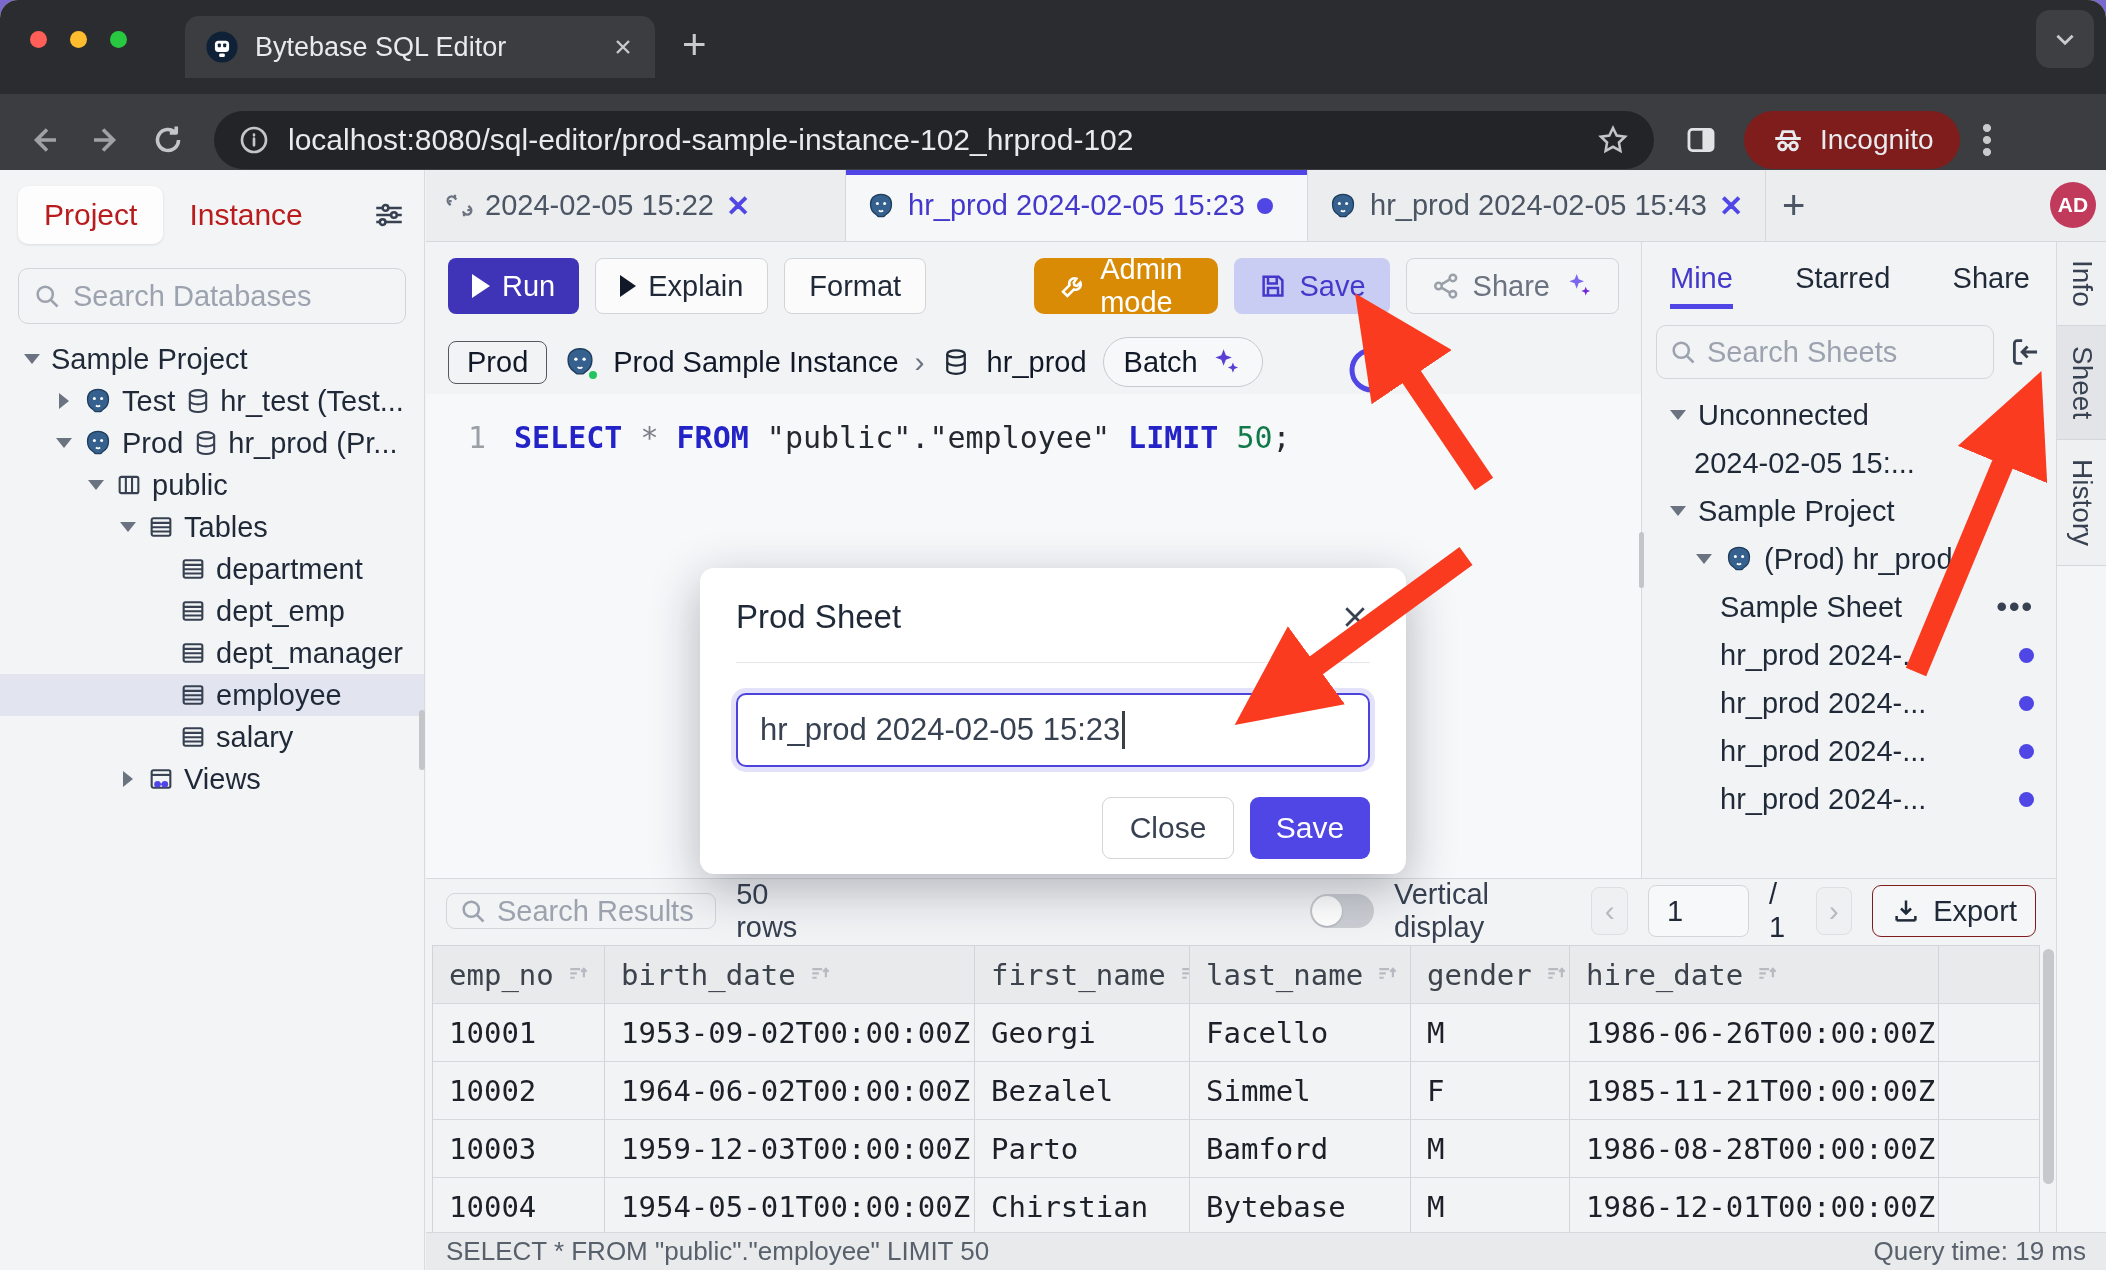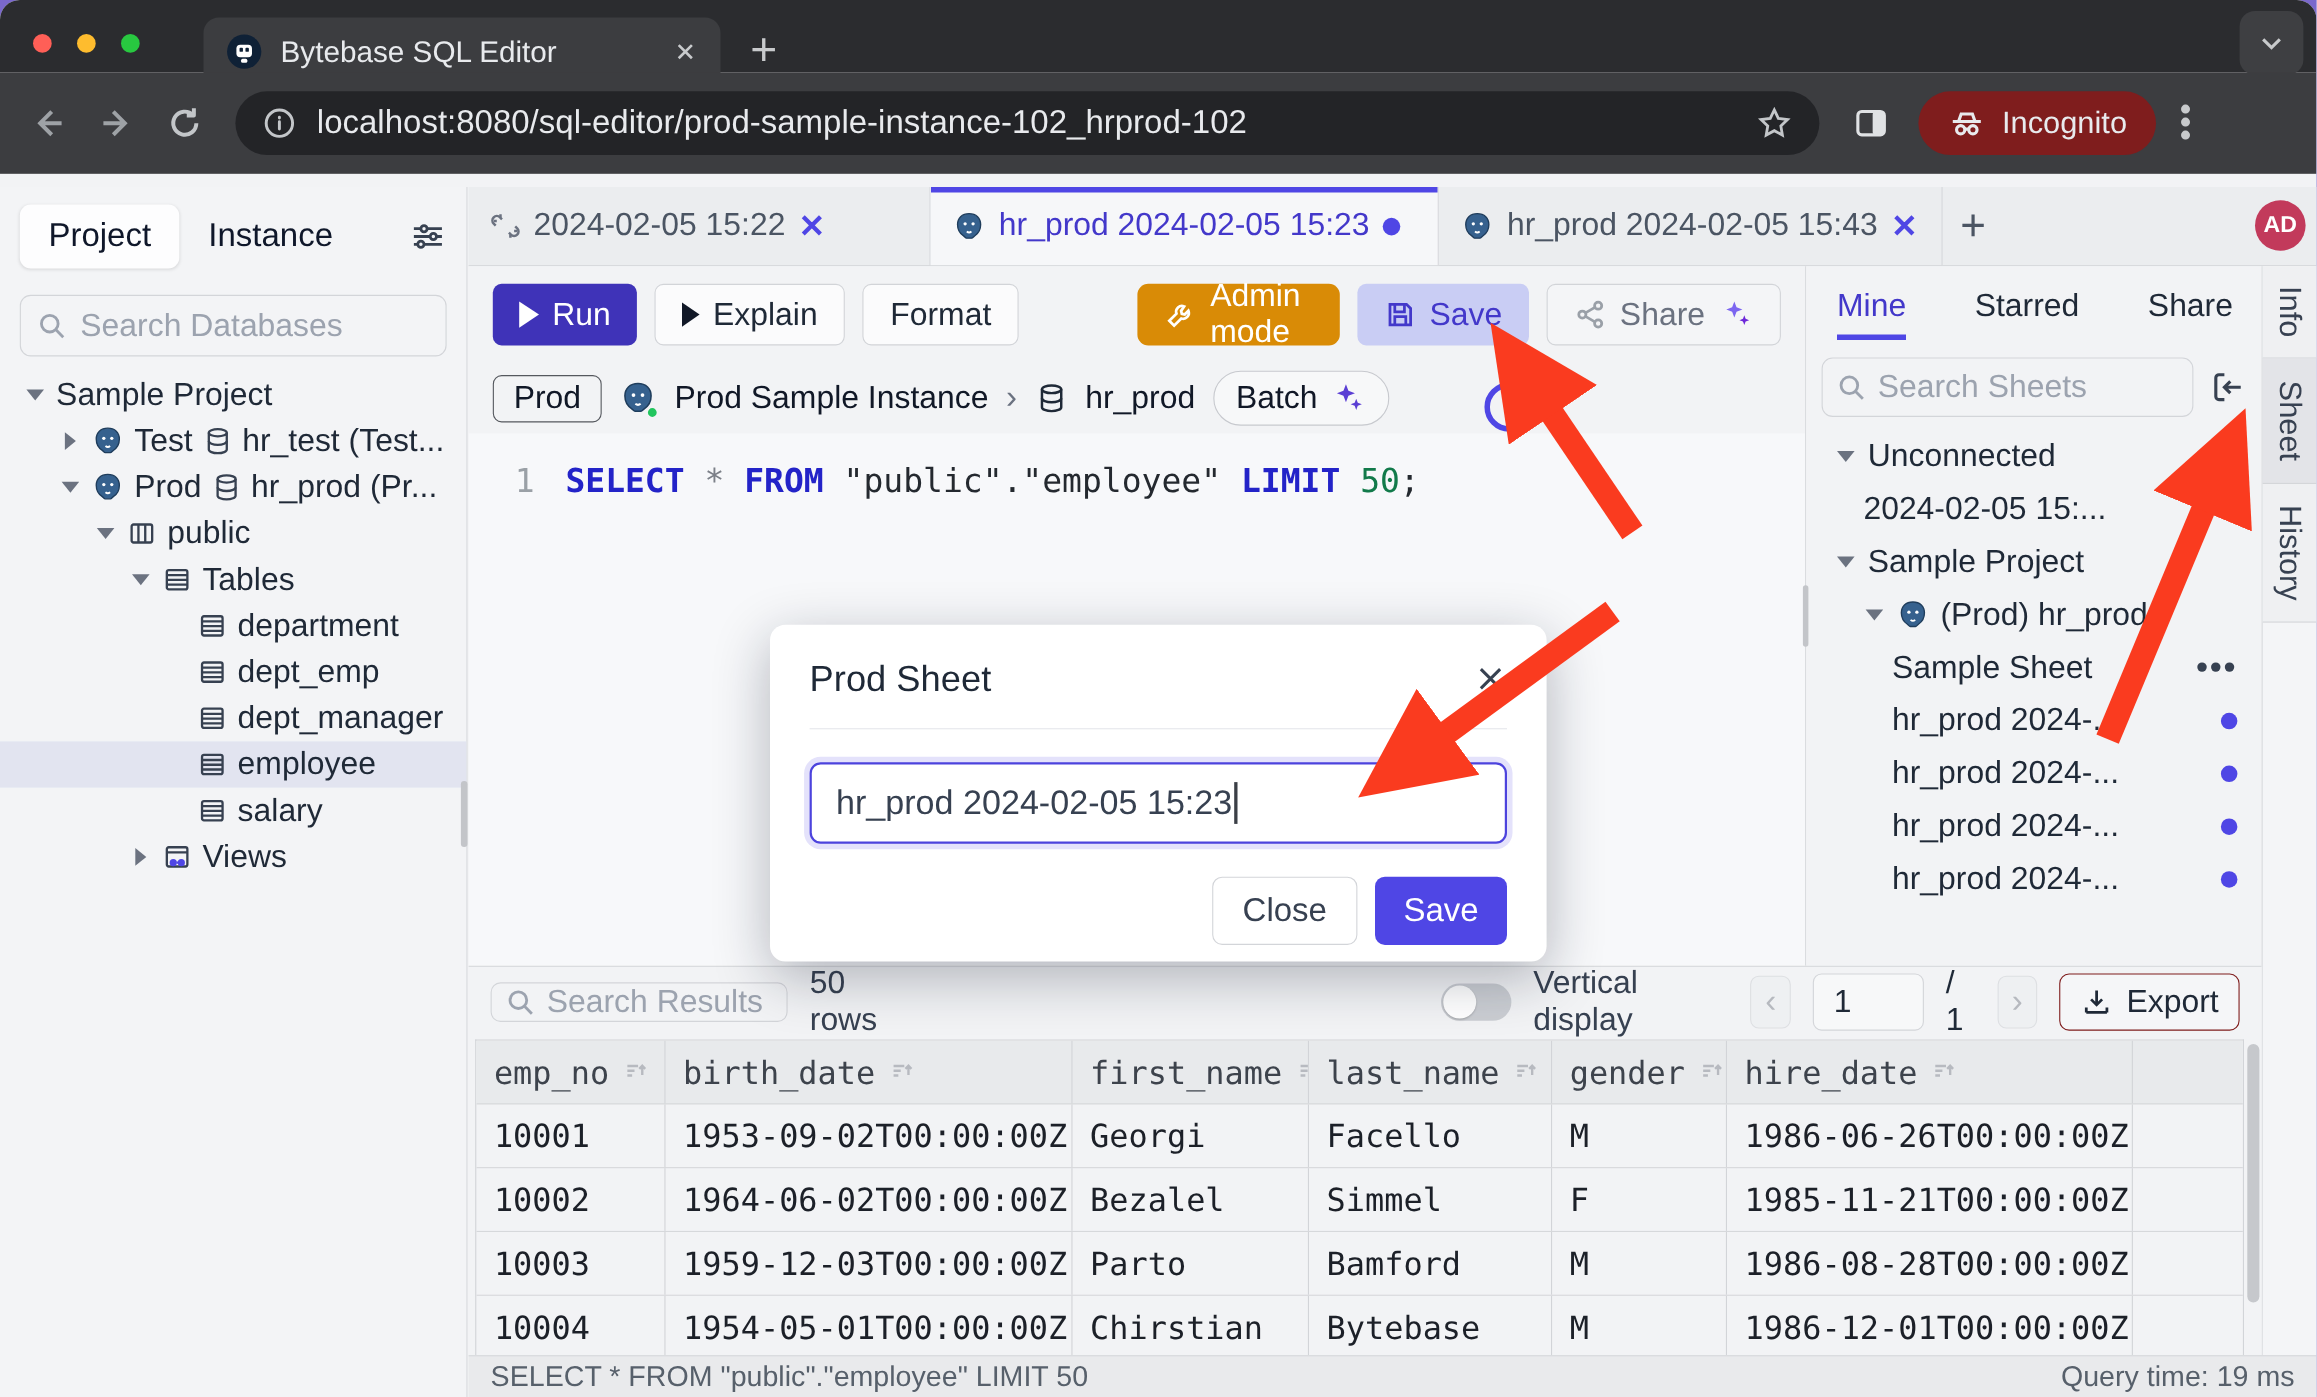--- a/index.html
+++ b/index.html
@@ -1,21 +1,21 @@
 <!DOCTYPE html>
 <html><head>
 <meta charset="utf-8">
 <style>
   * { margin:0; padding:0; box-sizing:border-box; }
   html,body { width:2106px; height:1270px; overflow:hidden; }
   body { font-family:"Liberation Sans", sans-serif; background:#7a68cc; position:relative; }
   #window { position:absolute; inset:0; border-radius:18px 18px 0 0; overflow:hidden; background:#f2f3f5; }
 
   
-  #chrome-tabstrip { height:66px; background:#2b2c2f; position:relative; }
+  #chrome-tabstrip { height:94px; background:#2b2c2f; position:relative; }
   .tl { position:absolute; top:31px; width:17px; height:17px; border-radius:50%; }
   .browser-tab { position:absolute; left:185px; top:16px; width:470px; height:62px; background:#3c3d40;
     border-radius:14px 14px 0 0; display:flex; align-items:center; gap:16px; padding:0 20px; color:#e8eaed; font-size:27px; }
   .browser-tab .grow { flex:1; white-space:nowrap; overflow:hidden; }
   .newtab { position:absolute; left:682px; top:24px; color:#c8cacc; font-size:42px; line-height:42px; font-weight:300; }
   .tabsearch { position:absolute; right:12px; top:10px; width:58px; height:58px; background:#3e3f42; border-radius:14px;
     display:flex; align-items:center; justify-content:center; }
   #chrome-toolbar { height:92px; background:#3c3d40; display:flex; align-items:center; position:relative; }
   .navic { color:#a7abaf; margin-left:26px; display:flex; }
   #url-pill { margin-left:28px; width:1440px; height:58px; border-radius:29px; background:#232427; display:flex;
@@ -24,21 +24,21 @@
   .panel-btn { margin-left:30px; display:flex; }
   #incog { margin-left:26px; height:58px; border-radius:29px; background:#7f1d1d; display:flex; align-items:center;
     gap:14px; padding:0 26px; color:#e8eaed; font-size:28px; }
   .menu-dots { margin-left:22px; color:#c8cacc; font-size:30px; letter-spacing:0; line-height:12px; text-align:center; }
 
   
   #app { position:absolute; top:170px; left:0; right:0; bottom:0; background:#f2f3f5; }
 
   
   #sidebar { position:absolute; left:0; top:0; width:425px; bottom:0; background:#f3f4f6; border-right:1px solid #d8dadd; }
-  .side-tabs { margin:16px 18px 0; display:flex; align-items:center; font-size:30px; color:#0f172a; }
+  .side-tabs { margin:16px 18px 0; display:flex; align-items:center; font-size:30px; color:#b91c1c; }
   .side-tab { padding:12px 26px; }
   .side-tab.active { background:#fdfdfe; border-radius:10px; box-shadow:0 1px 3px rgba(0,0,0,.1); font-weight:500; }
   .side-tabs .spacer { flex:1; }
   .search-box { margin:24px 18px 14px; height:56px; border:1px solid #d3d5d9; border-radius:10px; display:flex;
     align-items:center; gap:12px; padding:0 14px; color:#9ca3af; font-size:29px; white-space:nowrap; overflow:hidden; }
   #db-tree { font-size:29px; color:#1f2937; }
   .tree-row { height:42px; display:flex; align-items:center; gap:9px; white-space:nowrap; overflow:hidden; }
   .tree-row.selected { background:#e2e4f0; }
   .caret { width:20px; display:flex; justify-content:center; flex:none; }
   .cd { width:0; height:0; border-left:8px solid transparent; border-right:8px solid transparent; border-top:10px solid #6b7280; }

